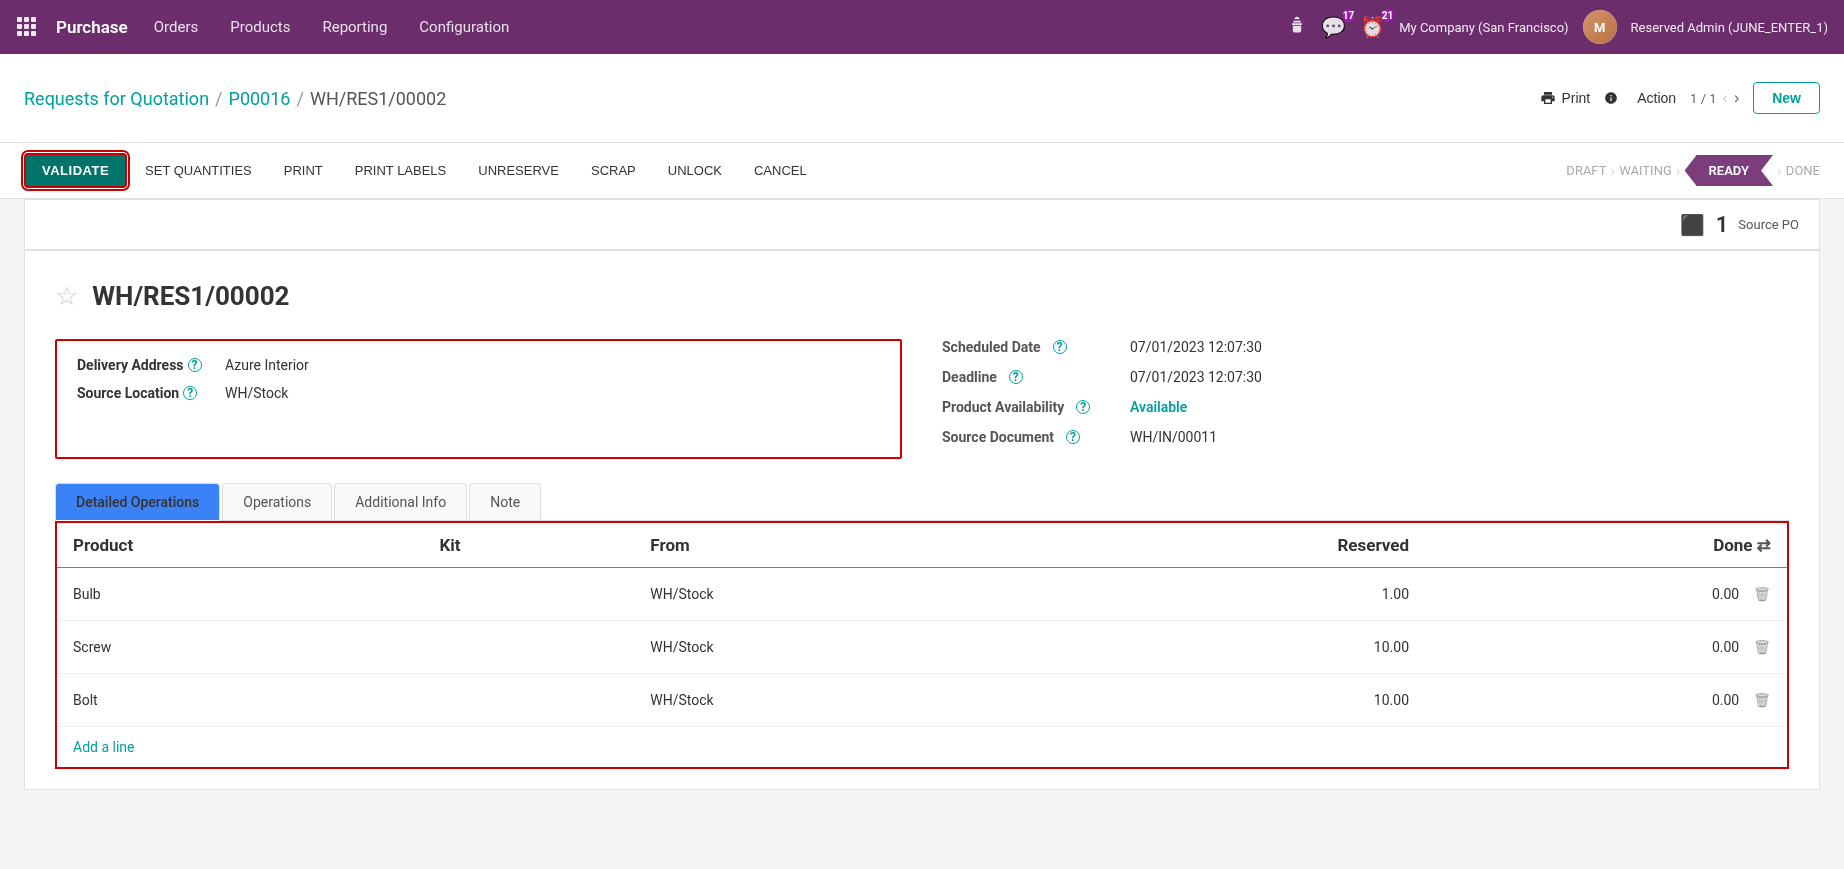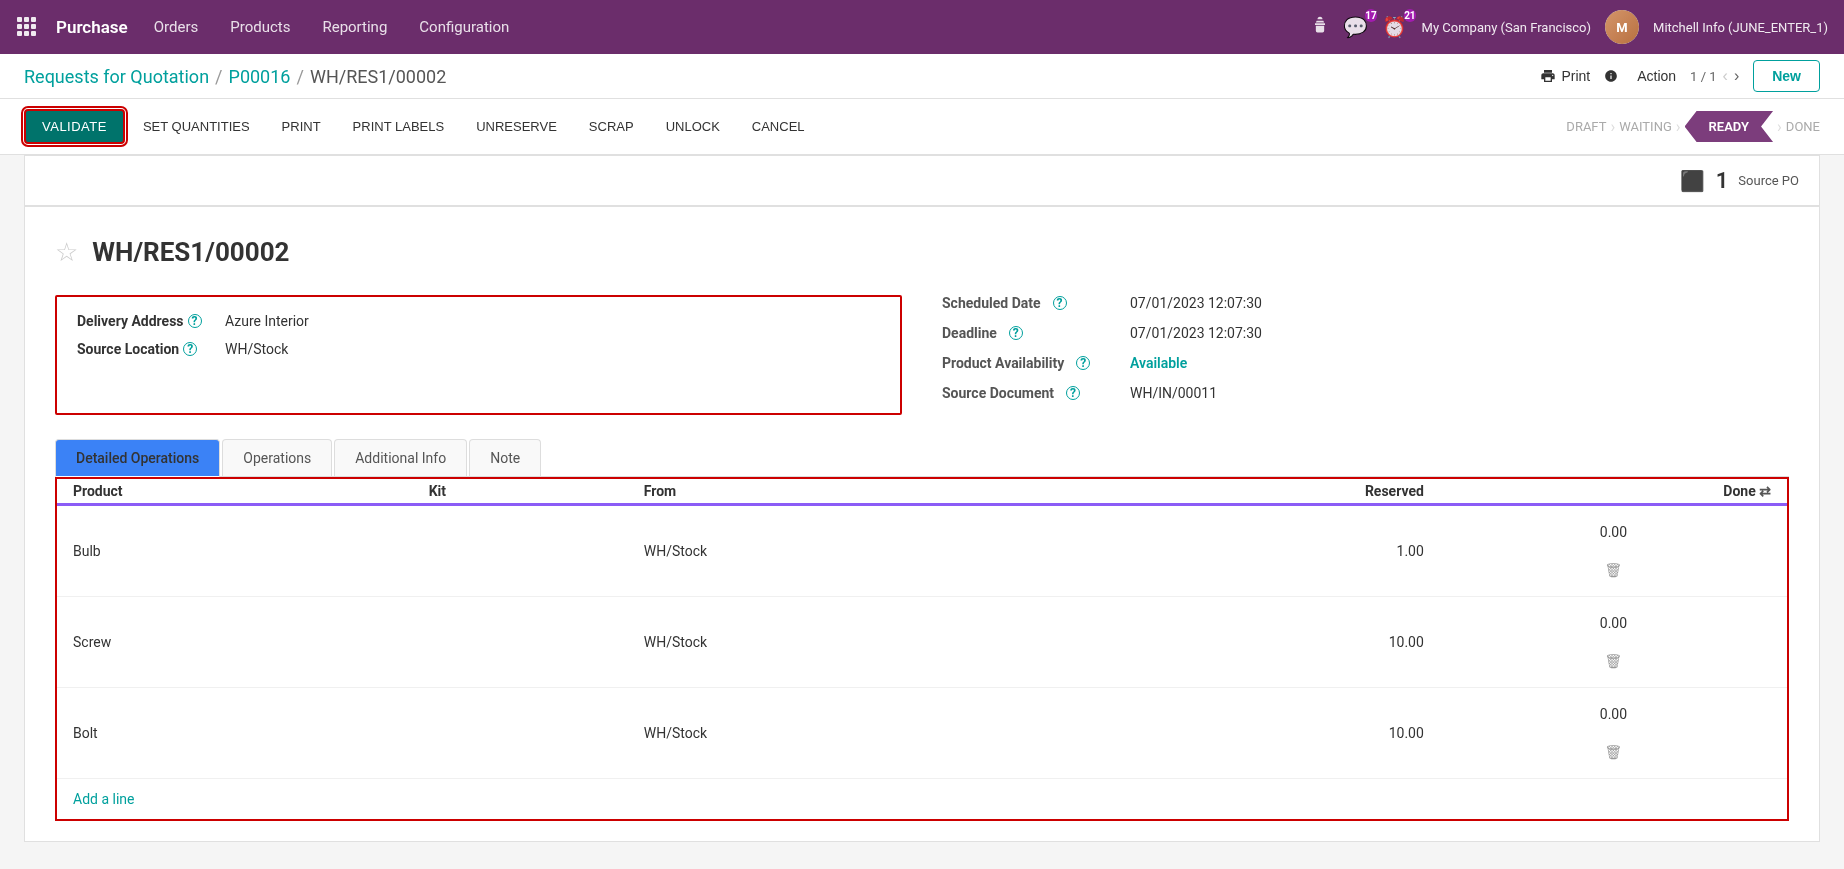--- a/index.html
+++ b/index.html
@@ -23,21 +23,21 @@
     .nav-icon-btn { position: relative; color: rgba(255,255,255,0.85); cursor: pointer; font-size: 18px; }
     .nav-badge { position: absolute; top: -6px; right: -8px; background: #a21caf; color: white; border-radius: 6px; font-size: 10px; padding: 1px 0; font-weight: bold; }
     .company-info { color: rgba(255,255,255,0.9); font-size: 13px; cursor: pointer; }
     .user-avatar { width: 34px; height: 34px; border-radius: 50%; background: #ccc; overflow: hidden; cursor: pointer; }
     .user-name { color: rgba(255,255,255,0.9); font-size: 13px; cursor: pointer; }
 
     
     .breadcrumb-bar {
       background: white;
       border-bottom: 1px solid #e0e0e0;
-      padding: 6px 24px;
+      padding: 28px 24px;
       display: flex;
       align-items: center;
       justify-content: space-between;
     }
     .breadcrumb { font-size: 18px; color: #555; display: flex; align-items: center; gap: 6px; }
     .breadcrumb a { color: #00a09d; text-decoration: none; cursor: pointer; }
     .breadcrumb .sep { color: #999; }
     .breadcrumb-actions { display: flex; align-items: center; gap: 14px; }
     .print-btn { display: flex; align-items: center; gap: 5px; cursor: pointer; color: #333; font-size: 14px; border: none; background: none; }
     .action-btn { display: flex; align-items: center; gap: 19px; cursor: pointer; color: #333; font-size: 14px; border: none; background: none; }
@@ -66,21 +66,21 @@
     }
     .action-bar-left { display: flex; align-items: center; gap: 4px; flex: 1; }
     .btn-validate {
       background: #00736b;
       color: white;
       border: 2px solid #cc0000;
       padding: 8px 16px;
       border-radius: 4px;
       cursor: pointer;
       font-size: 13px;
-      font-weight: 400;
+      font-weight: 700;
       letter-spacing: 0.5px;
       outline: 2px solid #cc0000;
       outline-offset: 1px;
     }
     .btn-action-flat {
       background: none;
       border: none;
       color: #333;
       padding: 8px 14px;
       cursor: pointer;
@@ -180,36 +180,36 @@
 
     
     .table-container {
       border: 2px solid #cc0000;
       background: white;
       margin-top: 0;
     }
     .data-table { width: 100%; border-collapse: collapse; }
     .data-table th {
       text-align: left;
-      padding: 4px 16px;
+      padding: 12px 16px;
       font-weight: 700;
-      font-size: 14px;
+      font-size: 17px;
       color: #333;
-      border-bottom: 3px solid #8b5cf6;
+      border-bottom: 1px solid #8b5cf6;
       background: white;
     }
     .data-table th.right { text-align: right; }
     .data-table td {
       padding: 18px 16px;
       font-size: 14px;
       color: #333;
       border-bottom: 1px solid #f0f0f0;
     }
     .data-table td.right { text-align: right; }
-    .done-col { display: flex; align-items: center; justify-content: flex-end; gap: 22px; flex-direction: column; }
+    .done-col { display: flex; align-items: center; justify-content: flex-end; gap: 14px; }
     .trash-icon { color: #999; cursor: pointer; font-size: 14px; }
     .transfer-icon { cursor: pointer; color: #555; }
 
     .add-line { padding: 12px 16px; color: #00a09d; cursor: pointer; font-size: 14px; display: inline-block; }
 
     
     .steps-container {
       display: flex;
       align-items: center;
     }
@@ -256,21 +256,21 @@
       <span class="nav-badge">17</span>
     </div>
     <div class="nav-icon-btn">
       <span style="font-size:20px;">⏰</span>
       <span class="nav-badge">21</span>
     </div>
     <span class="company-info">My Company (San Francisco)</span>
     <div class="user-avatar">
       <div style="width:34px;height:34px;background:linear-gradient(135deg,#d4956a,#b87040);border-radius:50%;display:flex;align-items:center;justify-content:center;color:white;font-weight:bold;font-size:13px;">M</div>
     </div>
-    <span class="user-name">Mitchell Info (JUNE_ENTER_1)</span>
+    <span class="user-name">Reserved Admin (JUNE_ENTER_1)</span>
   </div>
 </nav>
 
 <div class="breadcrumb-bar">
   <div class="breadcrumb">
     <a>Requests for Quotation</a>
     <span class="sep">/</span>
     <a>P00016</a>
     <span class="sep">/</span>
     <span>WH/RES1/00002</span>

